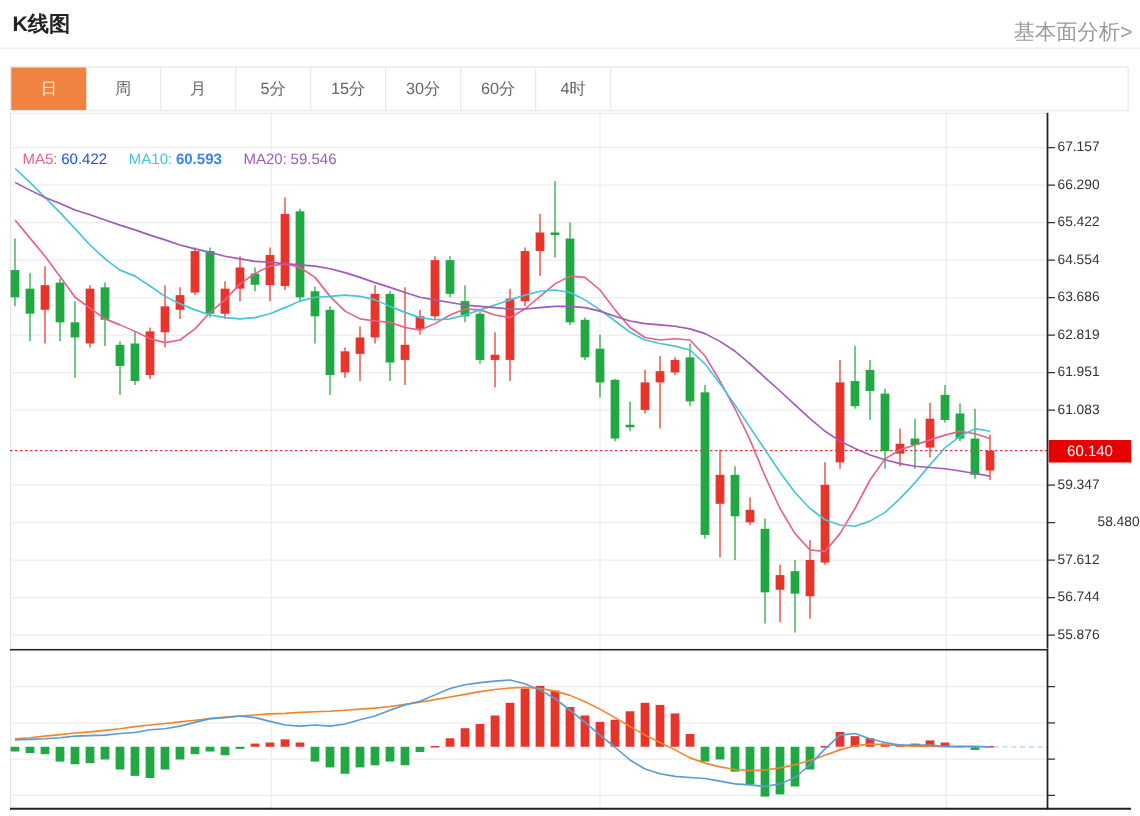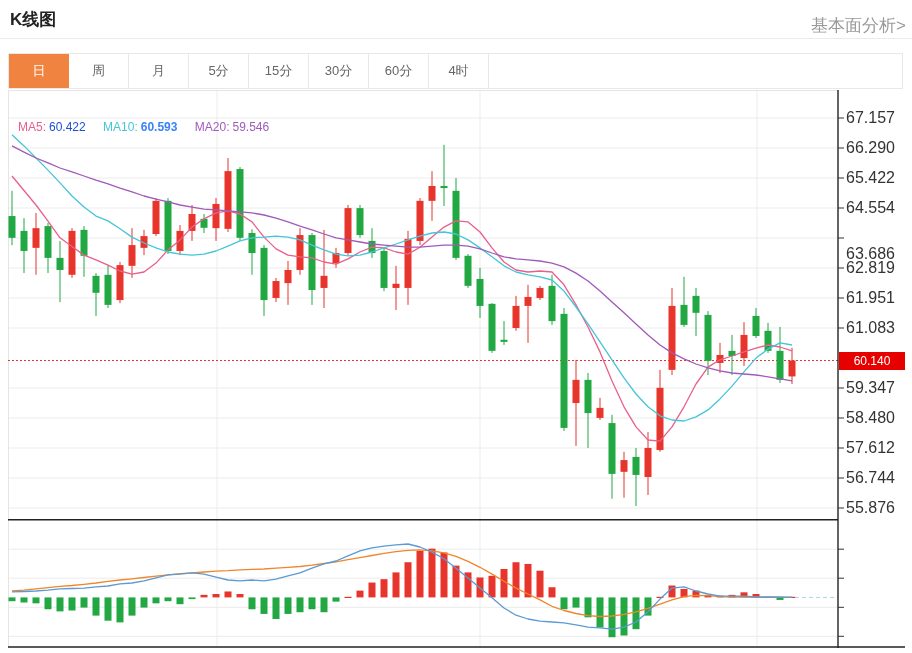--- a/index.html
+++ b/index.html
@@ -11,21 +11,21 @@
   .tabs{position:absolute;left:8px;top:53px;width:895px;height:36px;border:1px solid #e8e8e8;background:#fff;display:flex;box-sizing:border-box;}
   .tab{width:60px;height:100%;line-height:34px;text-align:center;font-size:13px;color:#666;border-right:1px solid #e8e8e8;cursor:pointer;box-sizing:border-box;}
   .tab.active{color:#fff;border-right:none;}
   .chart-svg{position:absolute;left:8px;top:90px;}
   .macd-svg{position:absolute;left:8px;top:519px;}
   .info-row{position:absolute;font-size:12px;white-space:nowrap;pointer-events:none;z-index:5;}
   .info-row span{margin-right:3px;}
   .info-row .gap{margin-right:14px;}
   .lbl{color:#333;}
   .axis-labels{position:absolute;pointer-events:none;z-index:4;}
-  .axis-label{position:absolute;left:838px;font-size:16px;color:#333;height:16px;line-height:16px;}
+  .axis-label{position:absolute;left:838px;font-size:11px;color:#333;height:16px;line-height:16px;}
   .price-tag{position:absolute;z-index:6;width:66px;height:18px;line-height:18px;text-align:center;font-size:12px;color:#fff;}
 </style>
 </head>
 <body>
 
 <div class="page">
   <div class="hdr-title">K线图</div>
   <a class="hdr-link">基本面分析&gt;</a>
   <div class="hdr-divider"></div>
 
@@ -215,26 +215,26 @@
       <line x1="830" y1="328" x2="836" y2="328" stroke="#333" stroke-width="1"></line>
       <line x1="830" y1="358" x2="836" y2="358" stroke="#333" stroke-width="1"></line>
       <line x1="830" y1="388" x2="836" y2="388" stroke="#333" stroke-width="1"></line>
       <line x1="830" y1="418" x2="836" y2="418" stroke="#333" stroke-width="1"></line>
     </svg>
   <div class="axis-labels" id="mainLabels" style="left:8px;top:90px;width:897px;height:429px;">
       <div class="axis-label" style="top: 20px;">67.157</div>
       <div class="axis-label" style="top: 50px;">66.290</div>
       <div class="axis-label" style="top: 80px;">65.422</div>
       <div class="axis-label" style="top: 110px;">64.554</div>
-      <div class="axis-label" style="top: 156px;">63.686</div>
+      <div class="axis-label" style="top: 140px;">63.686</div>
       <div class="axis-label" style="top: 170px;">62.819</div>
       <div class="axis-label" style="top: 200px;">61.951</div>
       <div class="axis-label" style="top: 230px;">61.083</div>
       <div class="axis-label" style="top: 290px;">59.347</div>
-      <div class="axis-label" style="top: 320px;">58.480</div>
+      <div class="axis-label" style="top: 320px; margin-left: 32px;">58.480</div>
       <div class="axis-label" style="top: 350px;">57.612</div>
       <div class="axis-label" style="top: 380px;">56.744</div>
       <div class="axis-label" style="top: 410px;">55.876</div>
     </div>
   <div class="price-tag" id="priceTag" style="left: 839px; top: 351.523px; background: rgb(230, 0, 0);">60.140</div>
 
 
   <svg id="macdChart" class="macd-svg" width="897" height="129" viewBox="0 0 897 129">
       <line x1="0" y1="30.2" x2="830" y2="30.2" stroke="#ececec" stroke-width="1"></line>
       <line x1="0" y1="59.2" x2="830" y2="59.2" stroke="#ececec" stroke-width="1"></line>

